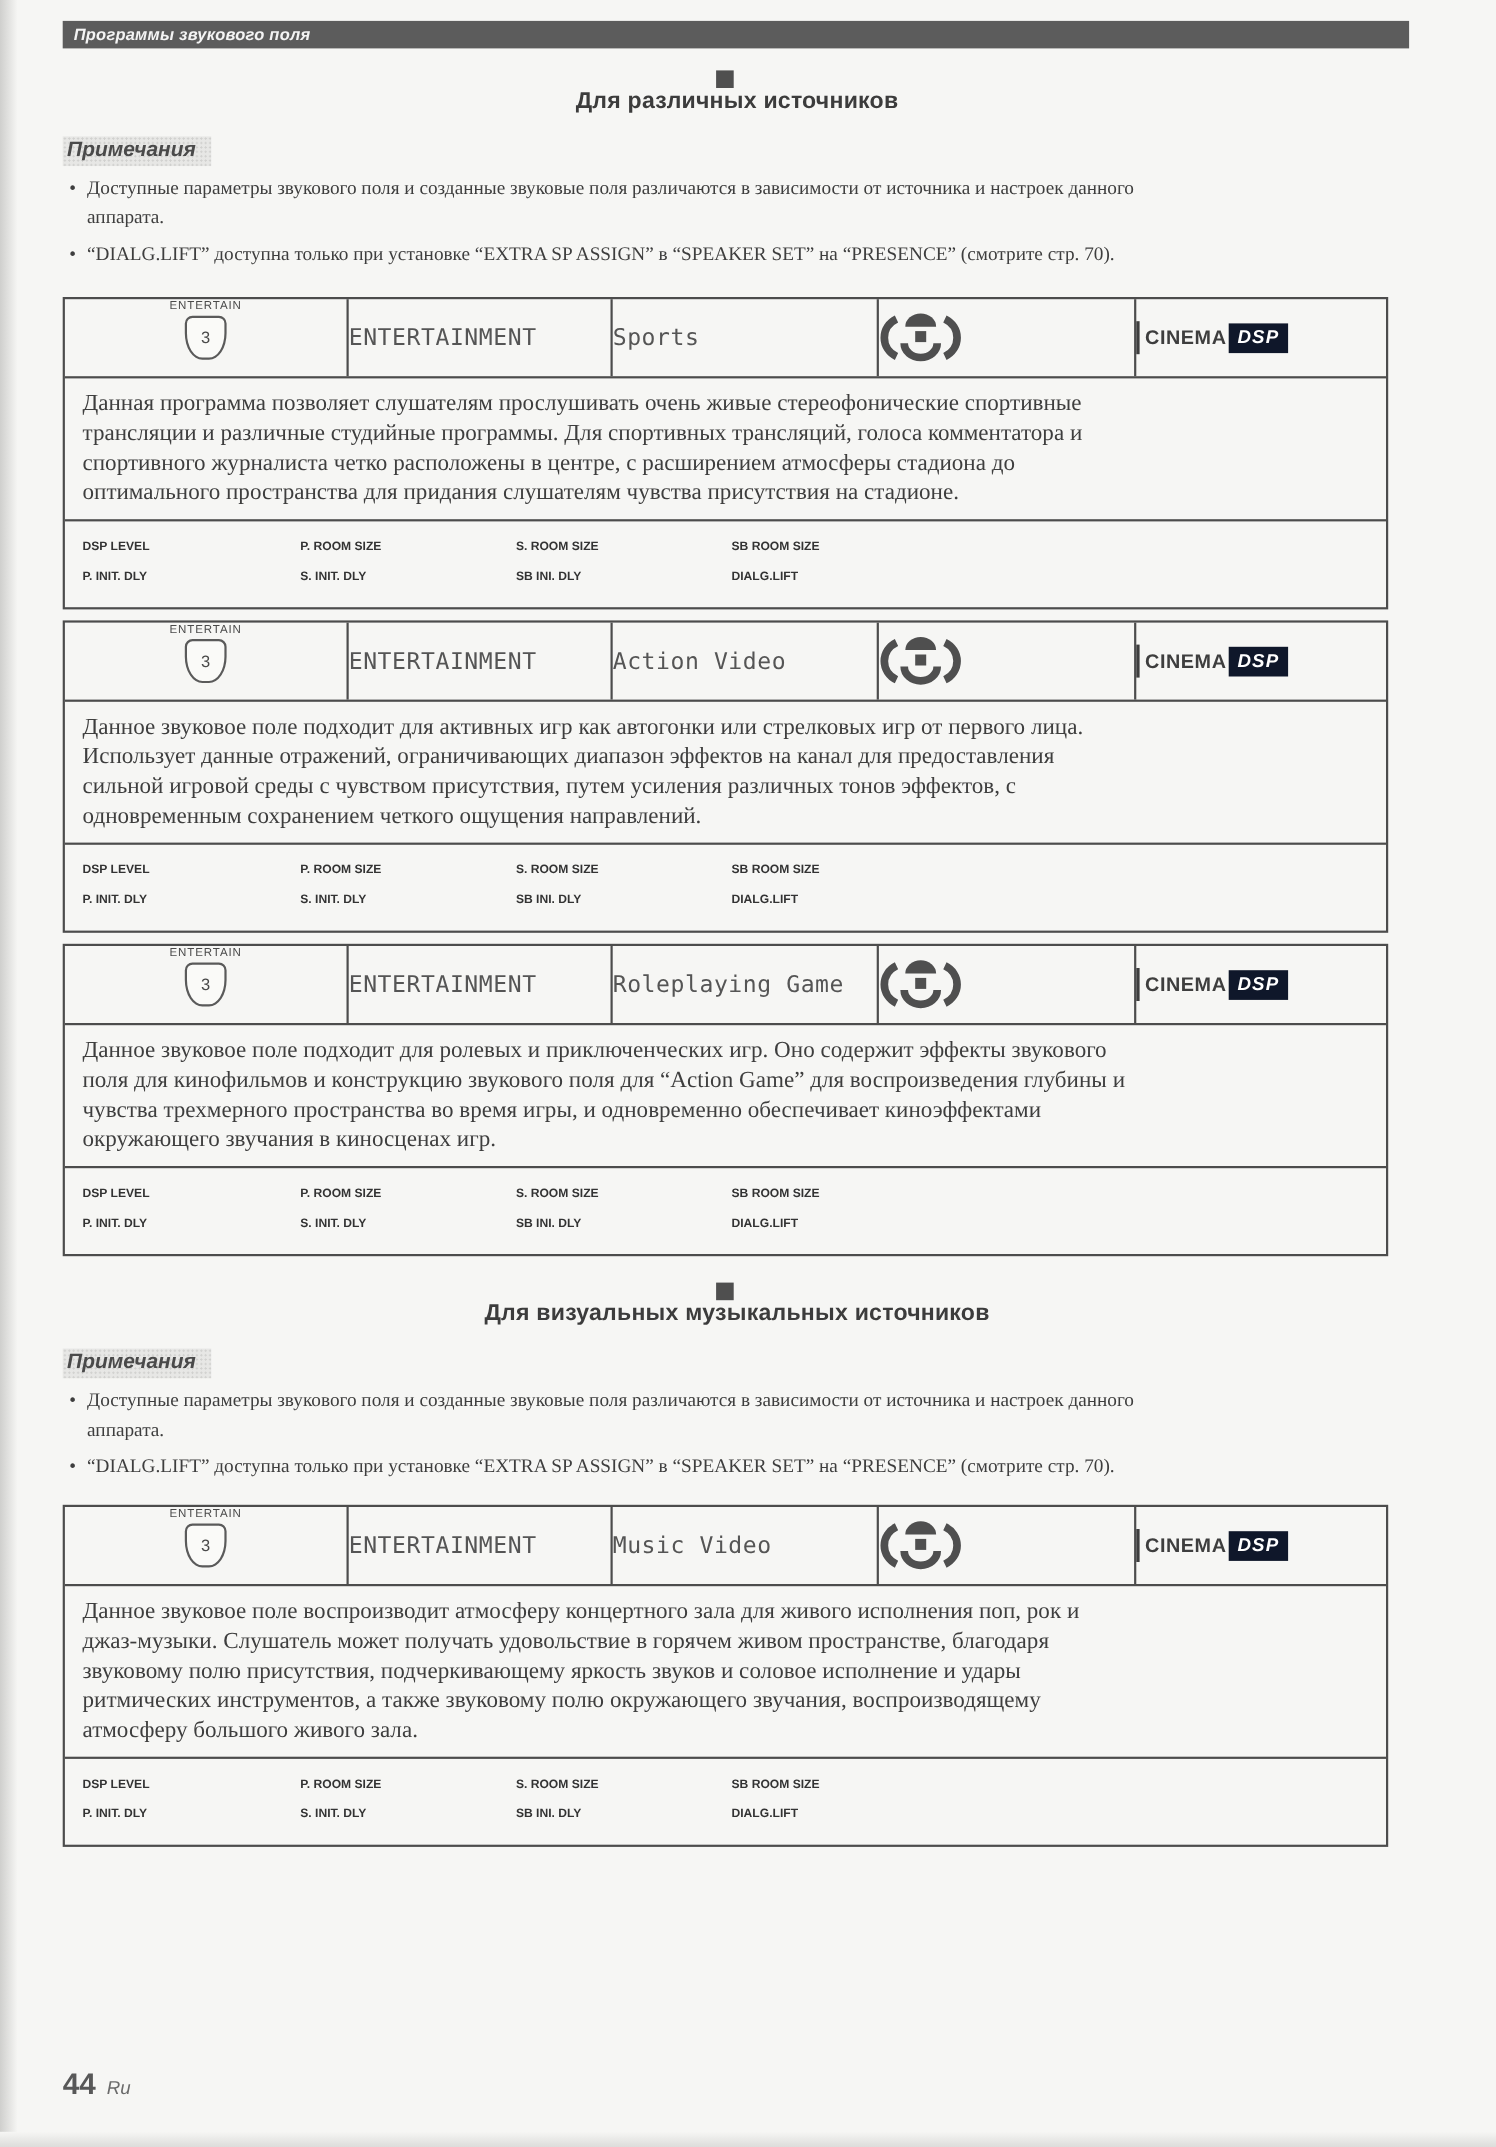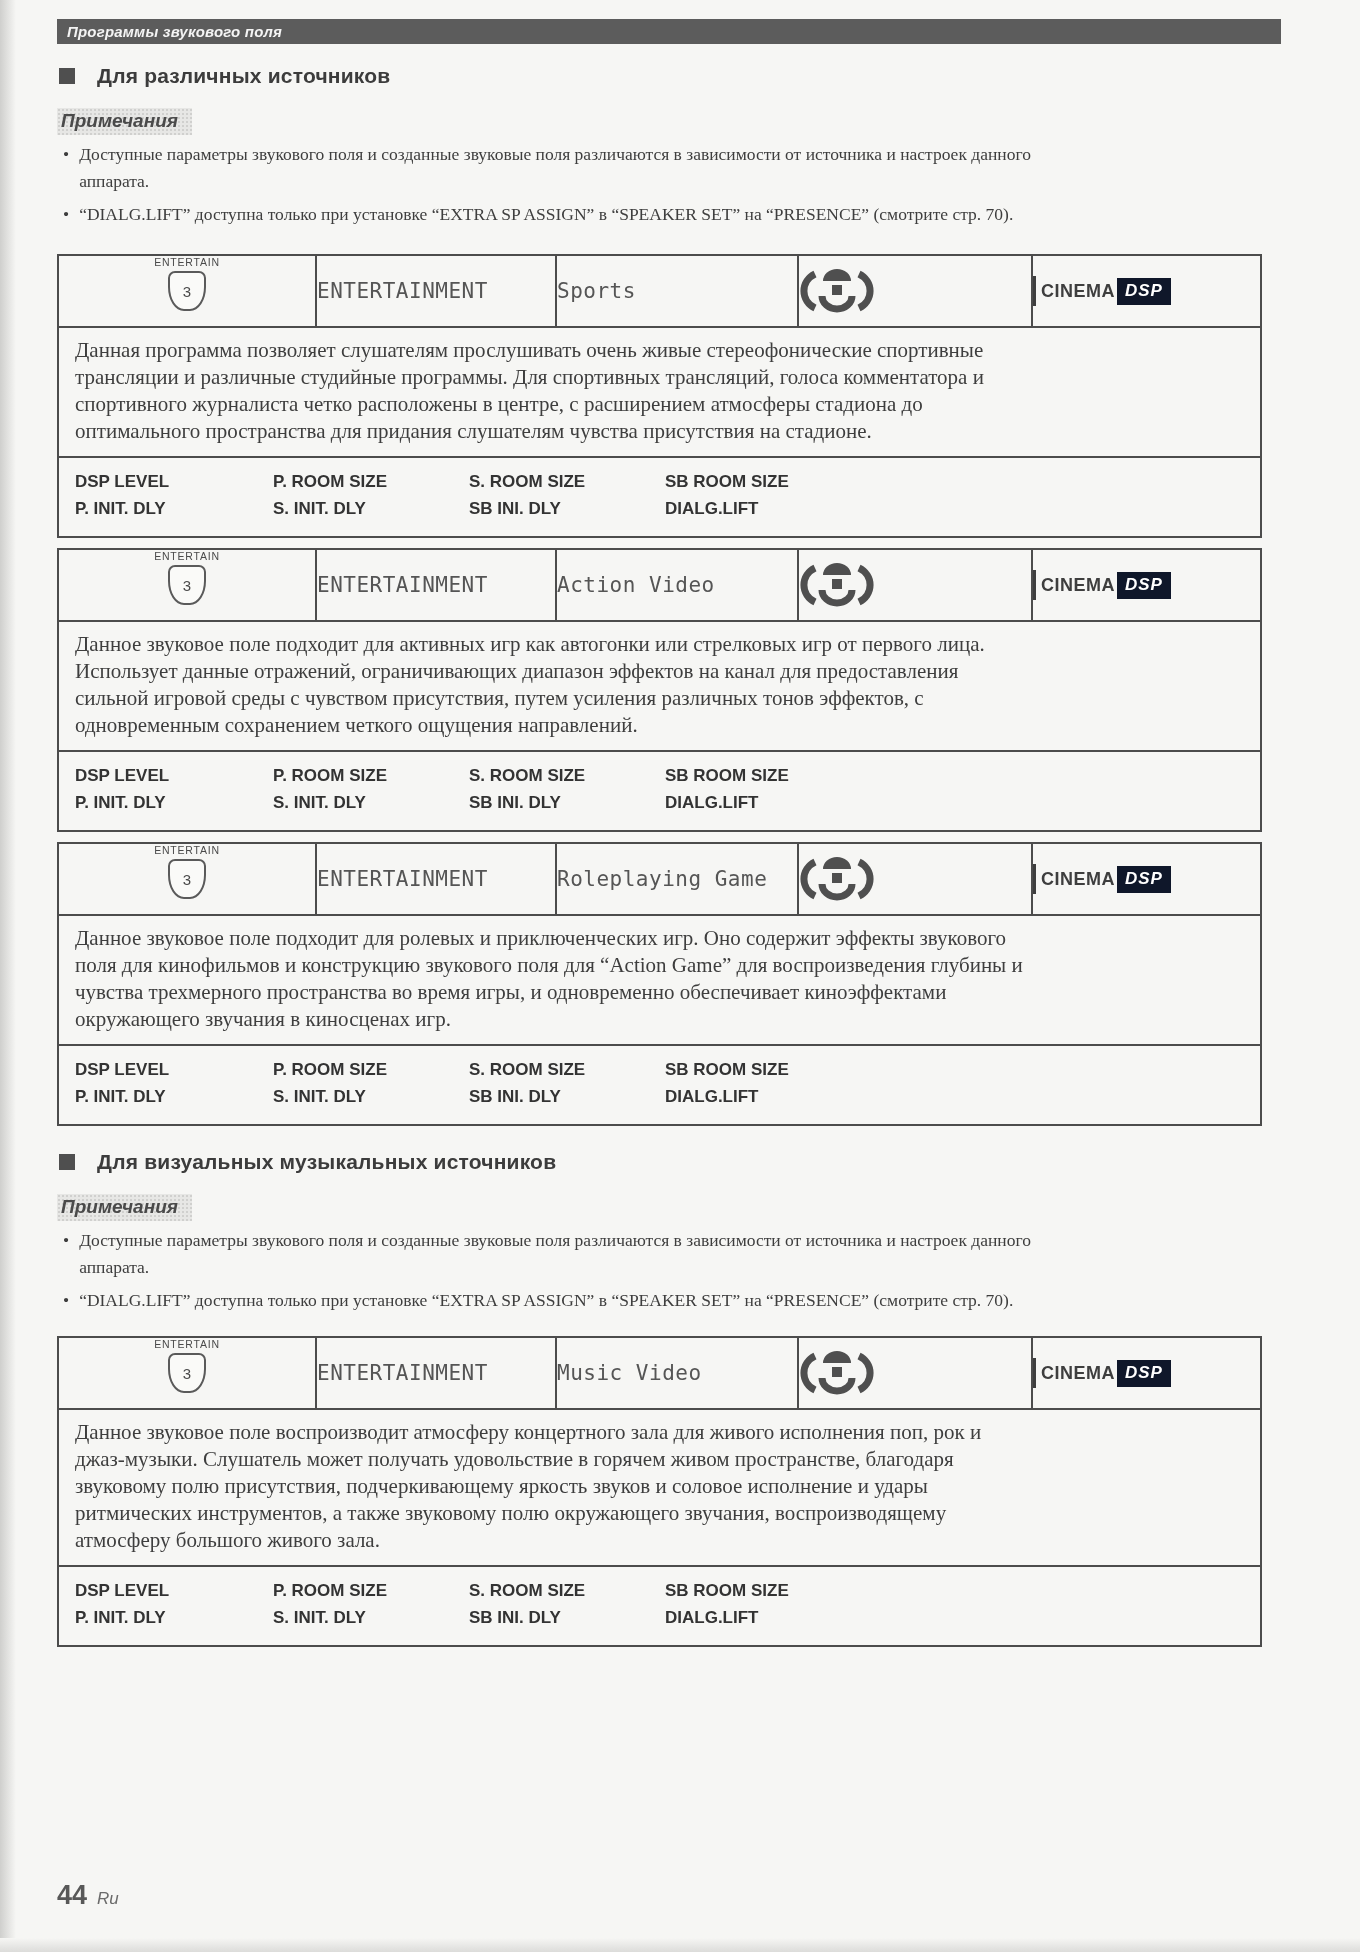--- a/index.html
+++ b/index.html
@@ -22,21 +22,21 @@
 
   
   .header-bar{
     height:25px;background:#5c5c5c;color:#f4f4f4;
     font-family:"Liberation Sans",sans-serif;font-weight:bold;font-style:italic;
     font-size:15px;line-height:25px;padding-left:10px;box-sizing:border-box;
     letter-spacing:0.2px;
   }
 
   
-  .sec-head{display:flex;align-items:center;margin:20px 0 0 2px;}
+  .sec-head{display:flex;align-items:center;margin:20px 0 0 2px;flex-direction:column;}
   .sec-head .sq{width:16px;height:16px;background:#4f4f4f;margin-right:22px;flex:0 0 auto;}
   .sec-head .t{font-family:"Liberation Sans",sans-serif;font-weight:bold;font-size:21px;color:#3c3c3c;letter-spacing:0.2px;}
 
   
   .notes-title{
     display:inline-block;margin-top:20px;
     font-family:"Liberation Sans",sans-serif;font-weight:bold;font-style:italic;
     font-size:19px;color:#4a4a4a;
     background-color:#e7e7e5;
     background-image:radial-gradient(#d0d0ce 1px, transparent 1px);
@@ -74,21 +74,21 @@
     background:#0f172a;color:#fff;font-family:"Liberation Sans",sans-serif;
     font-weight:bold;font-style:italic;font-size:17px;padding:3px 8px 4px;margin-left:2px;
     letter-spacing:1px;
   }
   .pt-desc{
     padding:9px 225px 11px 16px;border-bottom:2px solid #4c4c4c;
     font-size:21px;line-height:27px;color:#3e3e3e;
   }
   .pt-params{
     padding:10px 16px 14px;display:grid;grid-template-columns:198px 196px 196px 1fr;
-    font-family:"Liberation Sans",sans-serif;font-weight:bold;font-size:17px;line-height:27px;color:#333;
+    font-family:"Liberation Sans",sans-serif;font-weight:bold;font-size:11px;line-height:27px;color:#333;
   }
 
   
   .footer{position:absolute;left:57px;top:1880px;display:flex;align-items:baseline;}
   .footer .pg{font-family:"Liberation Sans",sans-serif;font-weight:bold;font-size:27px;color:#585858;}
   .footer .lang{font-family:"Liberation Sans",sans-serif;font-style:italic;font-size:17px;color:#6b6b6b;margin-left:10px;}
 
   .icon-svg{display:block;}
 </style>
 </head>

